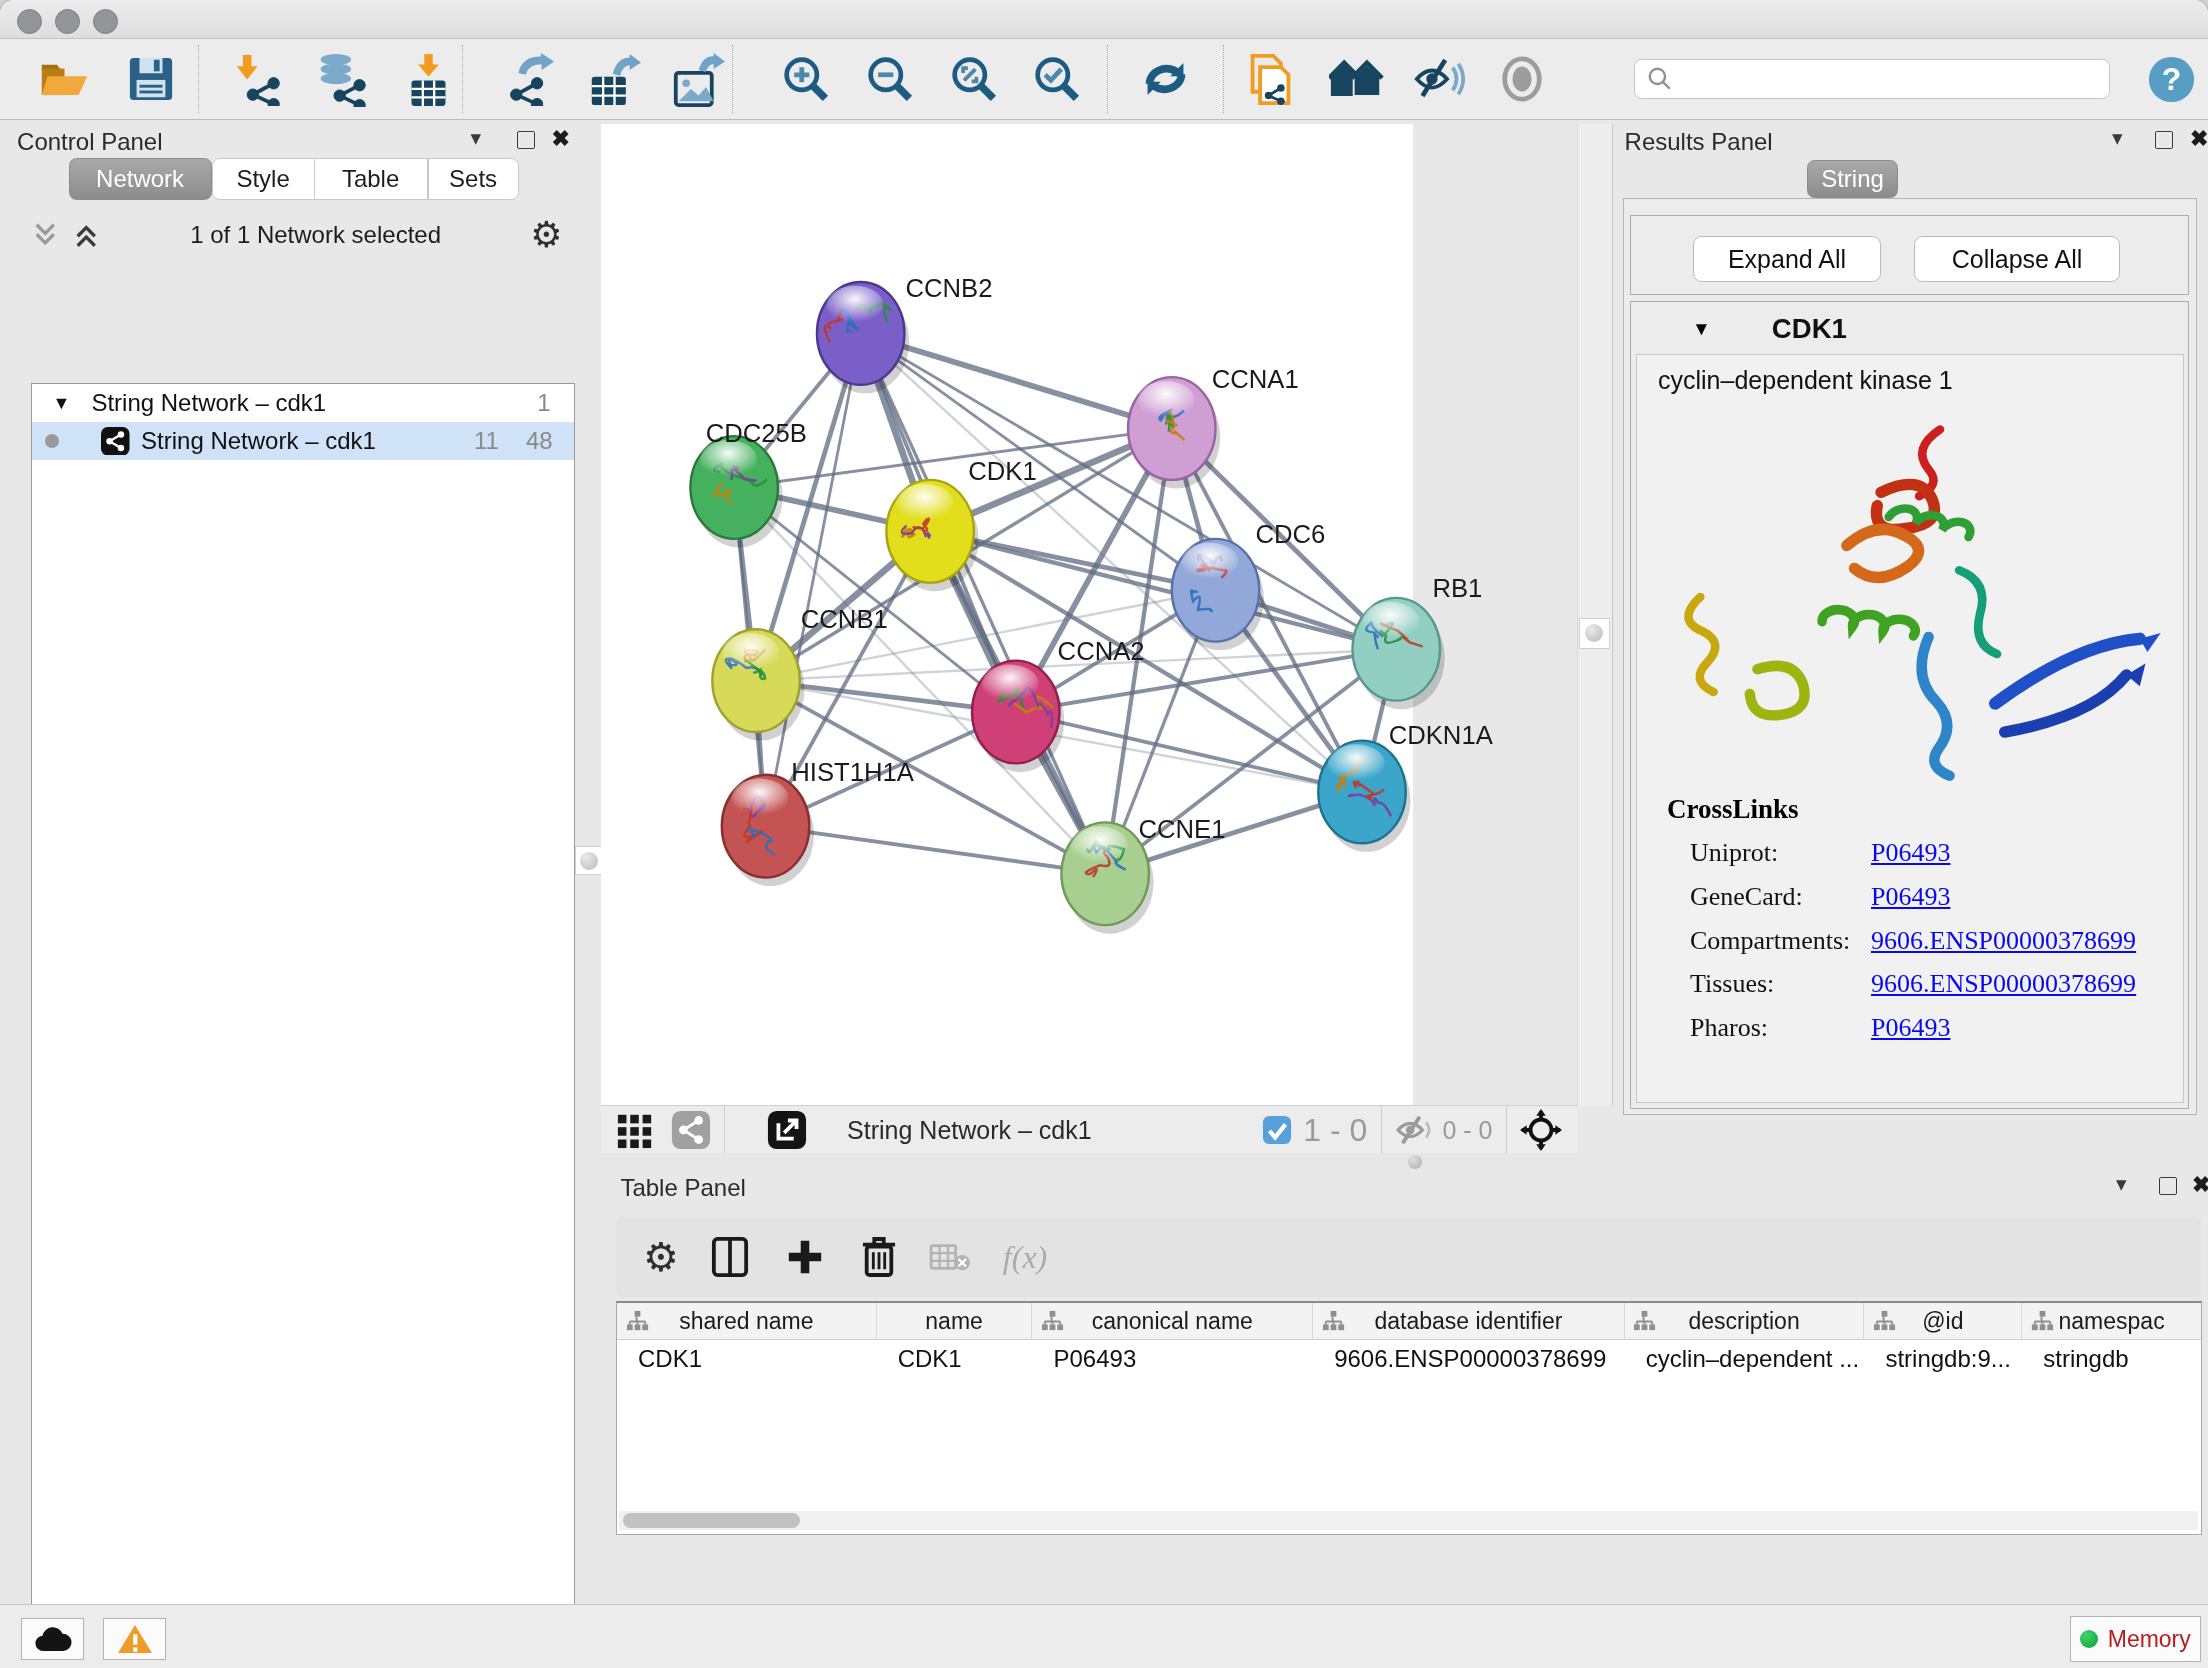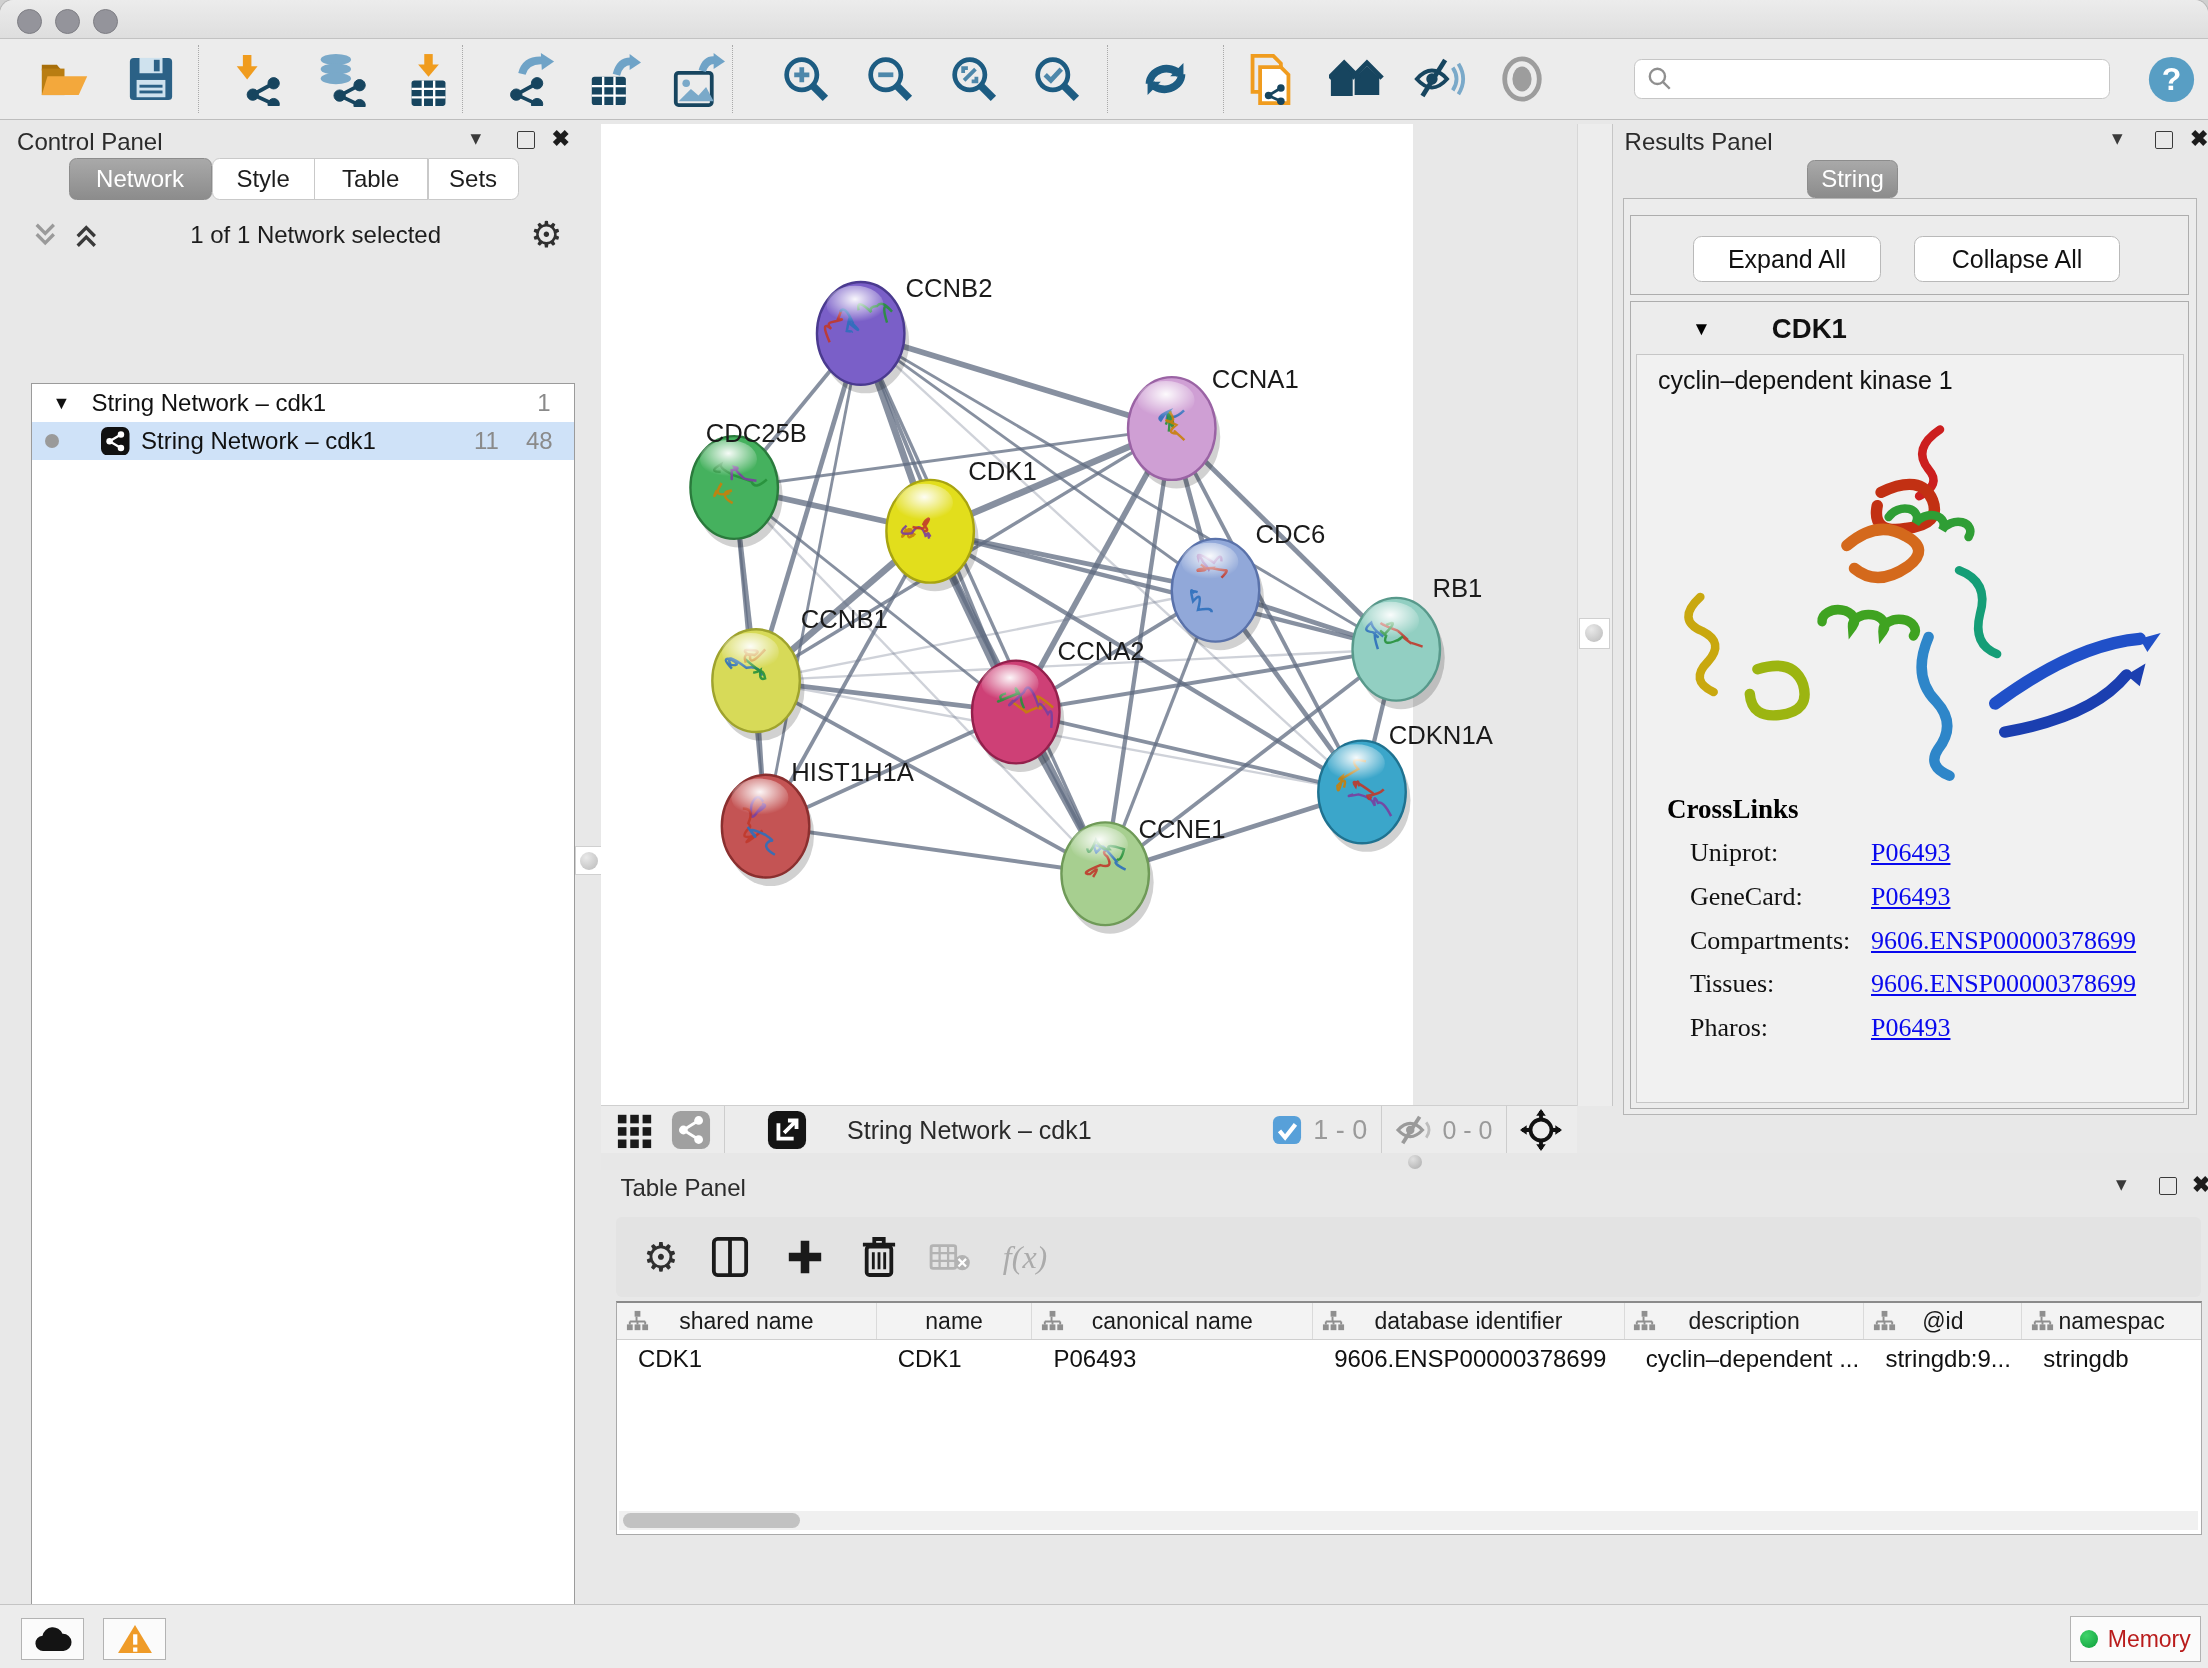--- a/index.html
+++ b/index.html
@@ -519,21 +519,21 @@
       <rect x="1" y="1" width="40" height="40" rx="9" fill="#141414"></rect>
       <path d="M18 24L31 11M22 11h9v9" stroke="#fff" stroke-width="4" fill="none"></path>
       <path d="M12 14v16h16" stroke="#fff" stroke-width="4" fill="none"></path>
       </svg>
     <span style="margin-left:40px;font-size:25px;color:#2a2a2a;">String Network – cdk1</span>
     <div style="margin-left:auto;display:flex;align-items:center;">
       <svg width="30" height="30" viewBox="0 0 32 32">
         <rect x="1" y="1" width="30" height="30" rx="7" fill="#57a0d9"></rect>
         <path d="M8 17l6 7 11-14" stroke="#fff" stroke-width="4.5" fill="none"></path>
         </svg>
-      <span style="margin-left:11.4px;font-size:27px;color:#9a9a9a;">1 - 0</span>
+      <span style="margin-left:11.4px;font-size:32px;color:#9a9a9a;">1 - 0</span>
       <div class="ntb-div"></div>
       <svg width="38" height="32" viewBox="0 0 40 34">
         <path d="M3 17Q16 3 29 17Q16 31 3 17z" fill="none" stroke="#9a9a9a" stroke-width="3.4"></path>
         <circle cx="16" cy="17" r="4.5" fill="#9a9a9a"></circle>
           <path d="M8 31L26 3" stroke="#9a9a9a" stroke-width="4"></path>
         <path d="M33 9q6 8 0 16" stroke="#bdbdbd" stroke-width="3" fill="none"></path>
         </svg>
       <span style="margin-left:9.5px;font-size:25px;color:#9a9a9a;">0 - 0</span>
       <div class="ntb-div"></div>
       <svg width="42" height="42" viewBox="0 0 44 44" style="margin-right:15px;">

